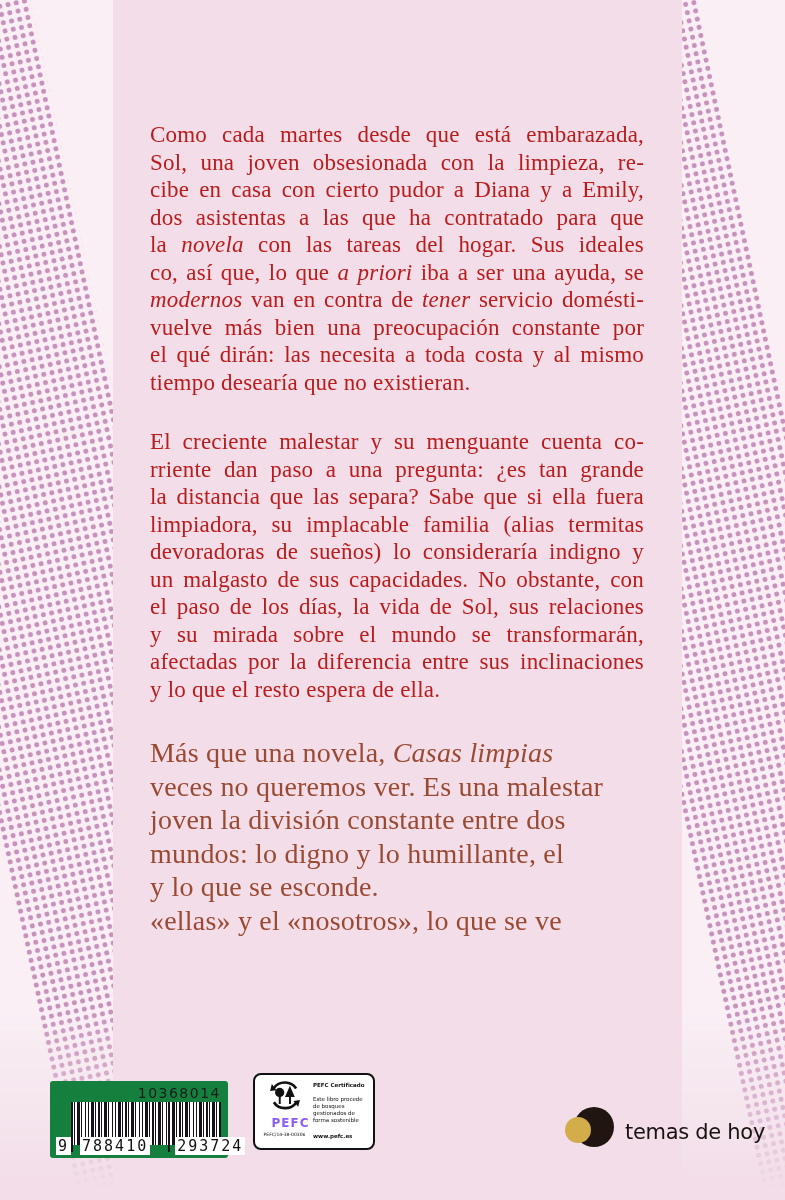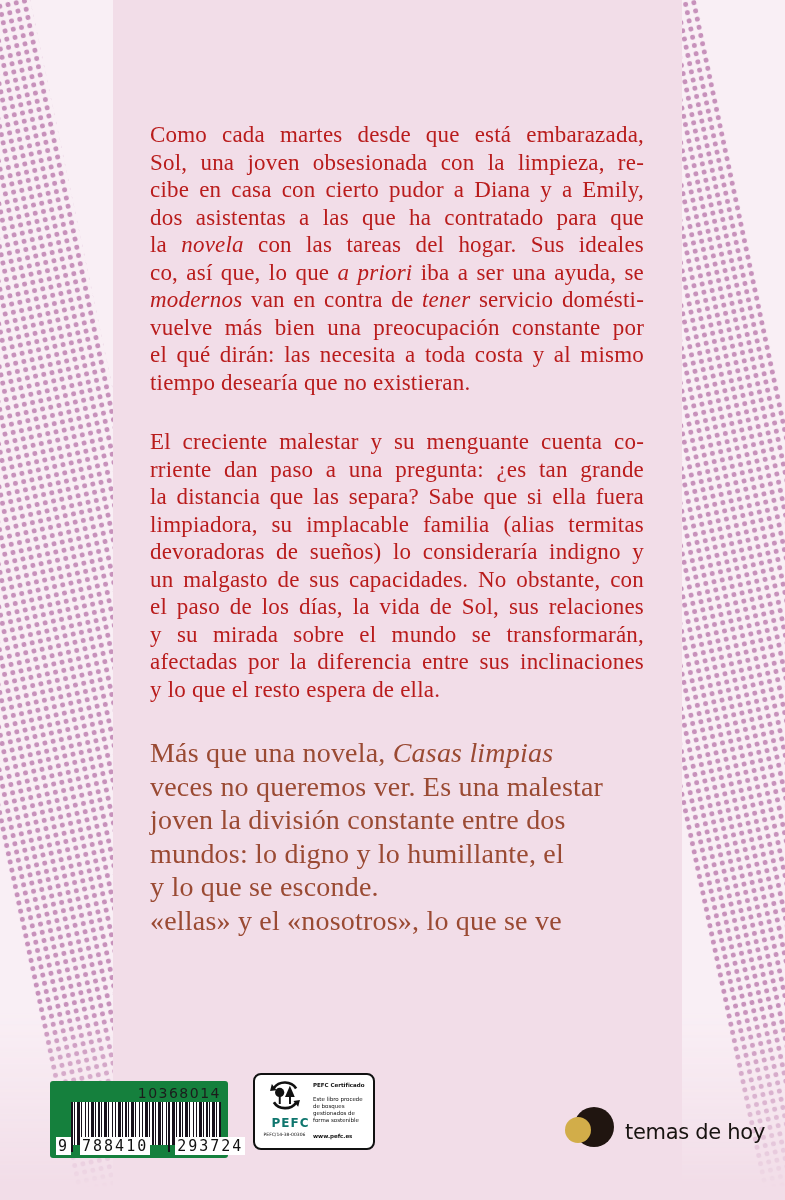--- a/index.html
+++ b/index.html
@@ -62,21 +62,21 @@
   .ean-row span{background:#fff;padding:0 2px;letter-spacing:2px;}
   .ean-prefix{margin-right:9px;}
   .ean-g1{margin-right:25px;}
   
   .pefc-box{
     position:absolute;left:253px;top:1073px;width:122px;height:77px;
     background:#fff;border:2.5px solid #111;border-radius:8px;box-sizing:border-box;
     display:flex;padding:5px 4px 4px 6px;gap:5px;
   }
   .pefc-left{width:47px;display:flex;flex-direction:column;align-items:center;}
-  .pefc-word{font-family:"DejaVu Sans",sans-serif;font-weight:700;font-size:12px;letter-spacing:1px;color:#0f766e;line-height:12px;margin-top:1px;padding-left:12px;}
+  .pefc-word{font-family:"DejaVu Sans",sans-serif;font-weight:700;font-size:12px;letter-spacing:1px;color:#8b5cf6;line-height:12px;margin-top:1px;padding-left:12px;}
   .pefc-code{font-family:"DejaVu Sans",sans-serif;font-size:4.5px;color:#111;margin-top:3px;white-space:nowrap;}
   .pefc-right{flex:1;font-family:"DejaVu Sans",sans-serif;color:#111;display:flex;flex-direction:column;}
   .pefc-title{font-size:5.5px;font-weight:700;margin-top:2px;}
   .pefc-body{font-size:5.5px;line-height:7px;margin-top:8px;width:52px;}
   .pefc-url{font-size:5.5px;font-weight:700;margin-top:9px;}
   
   .pub-logo{position:absolute;left:565px;top:1103px;width:190px;height:50px;}
   .pub-dark{position:absolute;left:9px;top:4px;width:40px;height:40px;border-radius:50%;background:#201510;}
   .pub-gold{position:absolute;left:0;top:14px;width:26px;height:26px;border-radius:50%;background:#d2ad49;}
   .pub-name{

